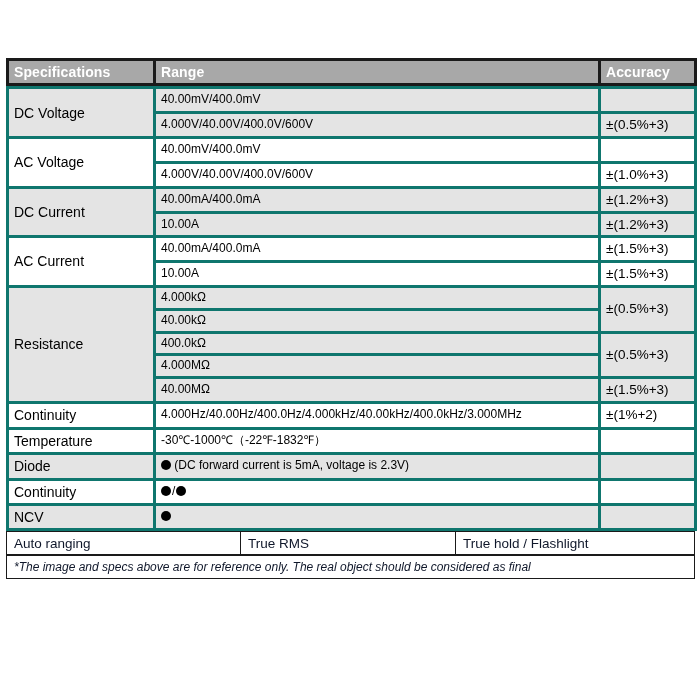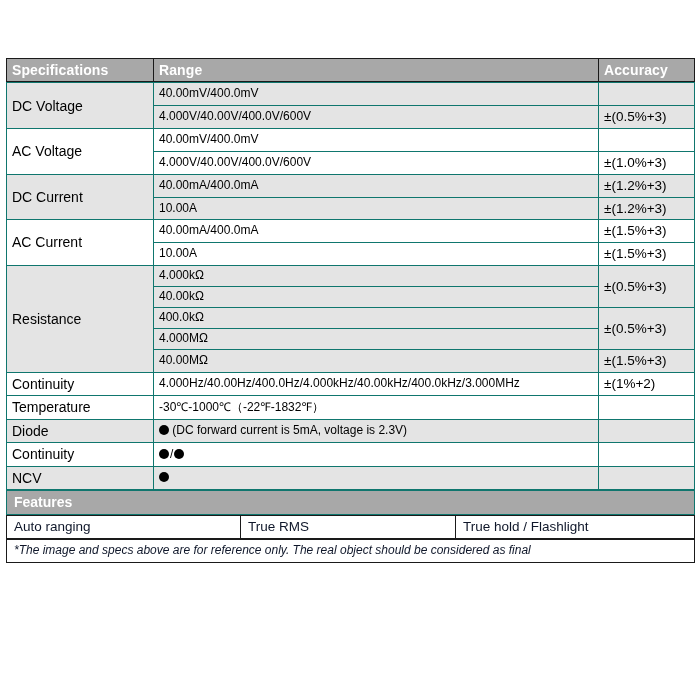--- a/index.html
+++ b/index.html
@@ -21,21 +21,21 @@
   table.spec-table {
     border-collapse: collapse;
     table-layout: fixed;
     width: 688px;
     font-size: 13.5px;
     color: #000000;
   }
 
   table.spec-table td,
   table.spec-table th {
-    border: 1px solid #0f766e;
+    border: 3px solid #0f766e;
     padding: 2px 5px;
     vertical-align: middle;
     text-align: left;
     font-weight: normal;
     line-height: 1.32;
     height: 21px;
     box-sizing: border-box;
   }
 
   
@@ -218,30 +218,20 @@
           <td class="acc-cell plain">&nbsp;</td>
         </tr>
         <tr class="shaded">
           <td class="spec-label shaded" rowspan="1">NCV</td>
           <td class="range-cell shaded"><span class="dot"></span></td>
           <td class="acc-cell shaded">&nbsp;</td>
         </tr>
       </tbody>
   </table>
 
-  <table class="spec-table">
-    <colgroup>
-        <col style="width:688px">
-      </colgroup>
-    <tbody>
-      <tr class="features-head">
-        <td>Features</td>
-      </tr>
-    </tbody>
-  </table>
 
   <table class="feature-table">
     <colgroup>
         <col class="f1">
         <col class="f2">
         <col class="f3">
       </colgroup>
     <tbody id="features-body">
         <tr class="plain">
           <td class="plain">Auto ranging</td>

